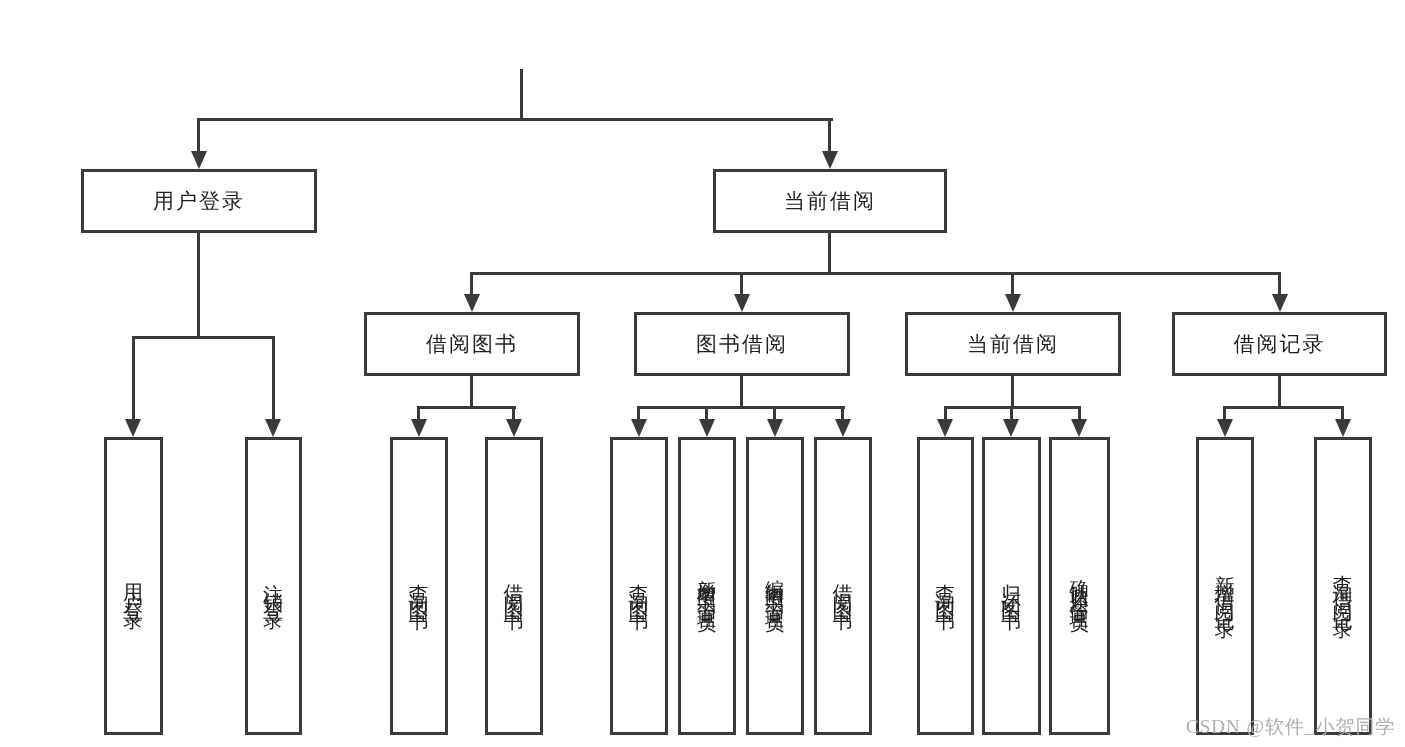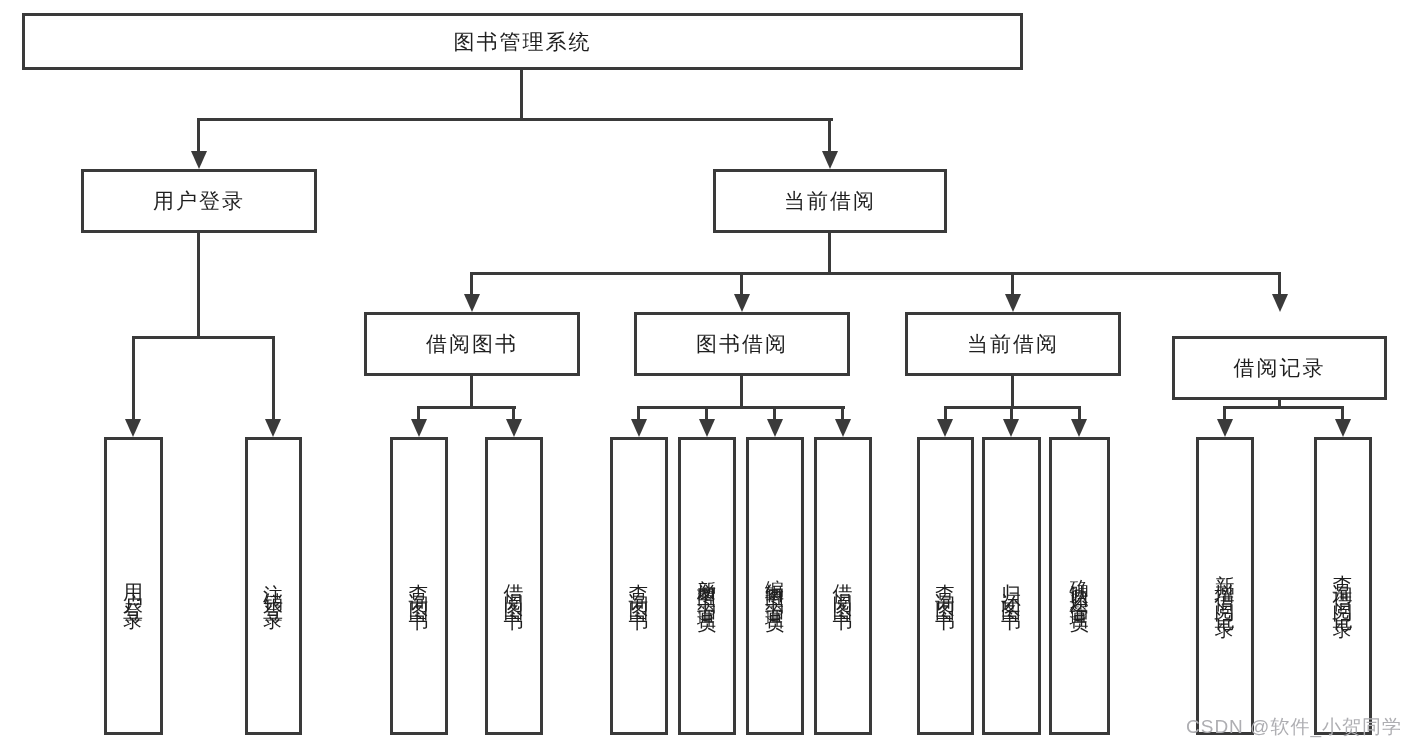--- a/index.html
+++ b/index.html
@@ -24,31 +24,28 @@
   .hline,.vline{position:absolute;background:#3a3a3a;z-index:1;}
   .hline{height:3px;}
   .vline{width:3px;}
   .arrow{
     position:absolute;width:0;height:0;z-index:1;
     border-left:8px solid transparent;border-right:8px solid transparent;
     border-top:18px solid #3a3a3a;
   }
   .watermark{
     position:absolute;left:1186px;top:714px;z-index:3;
-    font-size:19px;color:#aeaeb2;letter-spacing:1px;white-space:nowrap;
+    font-size:19px;color:#aeaeb2;letter-spacing:1px;white-space:nowrap;font-family:Liberation Serif, serif;
   }
 </style>
 </head>
 <body>
 
 <div id="canvas">
 
-  <div class="box" style="left:22px;top:13px;width:1001px;height:57px;">
-    <span>图书管理系统</span>
-  </div>
 
   <div class="vline" style="left:520px;top:69px;height:52px;"></div>
   <div class="hline" style="left:197px;top:118px;width:636px;"></div>
   <div class="vline" style="left:197px;top:118px;height:33px;"></div>
   <div class="arrow" style="left:191px;top:151px;"></div>
   <div class="vline" style="left:828px;top:118px;height:33px;"></div>
   <div class="arrow" style="left:822px;top:151px;"></div>
 
   <div class="box" style="left:81px;top:169px;width:236px;height:64px;">
     <span>用户登录</span>
@@ -70,21 +67,21 @@
 
   <div class="box" style="left:364px;top:312px;width:216px;height:64px;">
     <span>借阅图书</span>
   </div>
   <div class="box" style="left:905px;top:312px;width:216px;height:64px;">
     <span>当前借阅</span>
   </div>
   <div class="box" style="left:634px;top:312px;width:216px;height:64px;">
     <span>图书借阅</span>
   </div>
-  <div class="box" style="left:1172px;top:312px;width:215px;height:64px;margin-top:24px;">
+  <div class="box" style="left:1172px;top:312px;width:215px;height:64px;">
     <span>借阅记录</span>
   </div>
 
   <div class="vline" style="left:197px;top:233px;height:105px;"></div>
   <div class="hline" style="left:132px;top:336px;width:143px;"></div>
   <div class="vline" style="left:132px;top:336px;height:85px;"></div>
   <div class="arrow" style="left:125px;top:419px;"></div>
   <div class="vline" style="left:272px;top:336px;height:85px;"></div>
   <div class="arrow" style="left:265px;top:419px;"></div>
 

